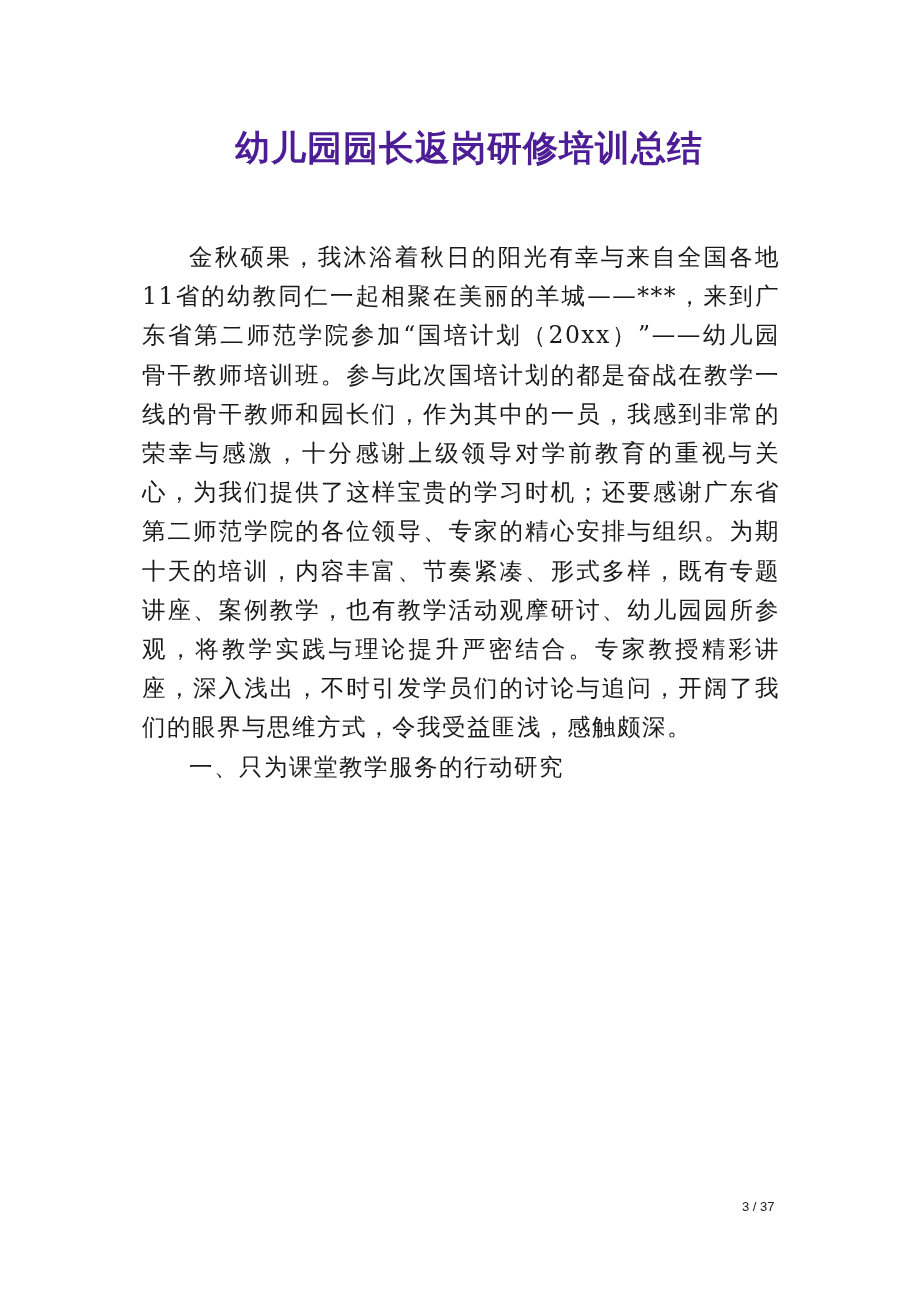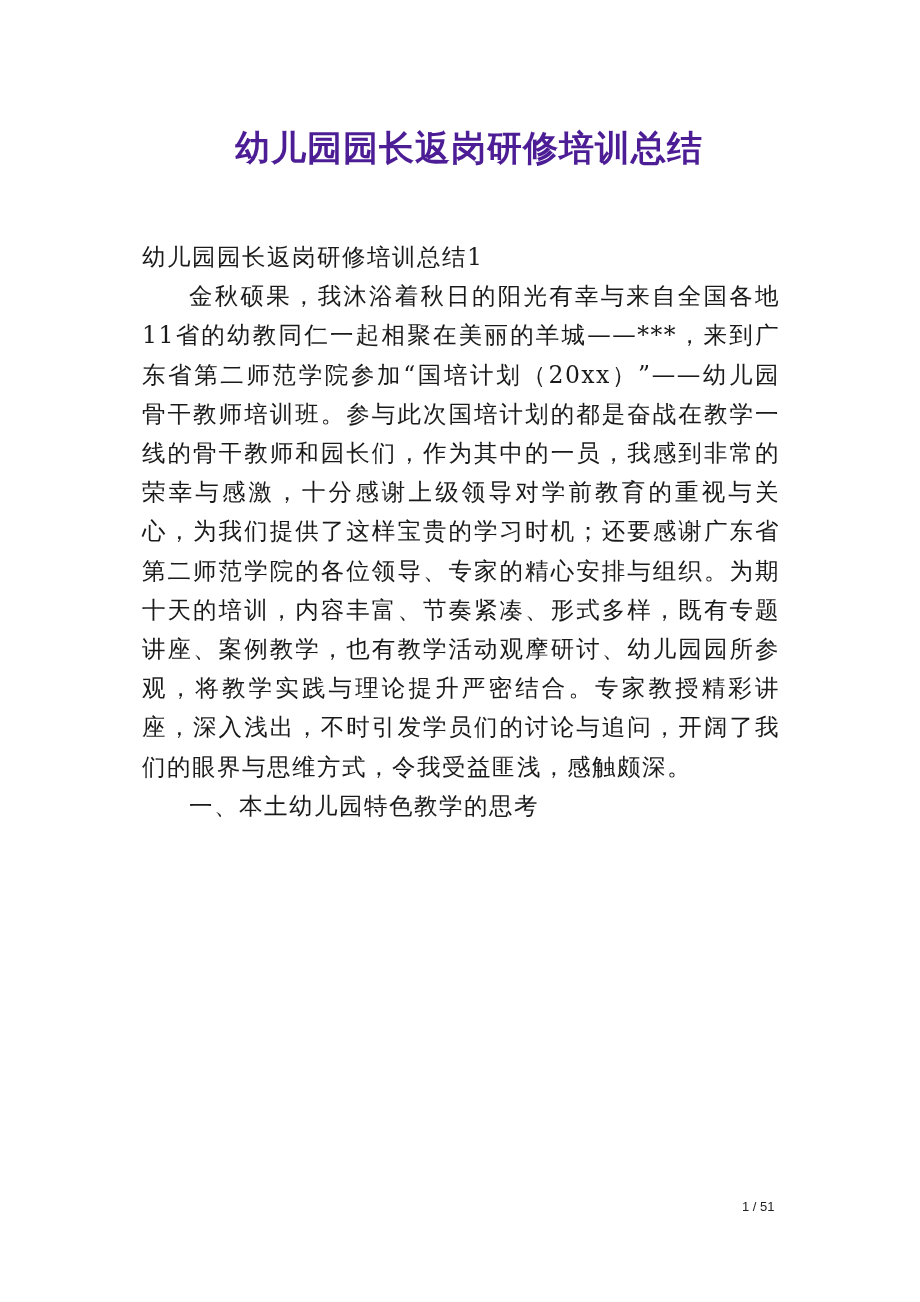--- a/index.html
+++ b/index.html
@@ -64,19 +64,18 @@
       color: #222;
     }
   </style>
 </head>
 <body>
 
 <div class="page">
   <div class="title">幼儿园园长返岗研修培训总结</div>
 
   <div class="body">
-    <p class="subtitle">幼儿园园长返岗研修培训总结1</p>
     <p class="para">金秋硕果，我沐浴着秋日的阳光有幸与来自全国各地11省的幼教同仁一起相聚在美丽的羊城——***，来到广东省第二师范学院参加“国培计划（20xx）”——幼儿园骨干教师培训班。参与此次国培计划的都是奋战在教学一线的骨干教师和园长们，作为其中的一员，我感到非常的荣幸与感激，十分感谢上级领导对学前教育的重视与关心，为我们提供了这样宝贵的学习时机；还要感谢广东省第二师范学院的各位领导、专家的精心安排与组织。为期十天的培训，内容丰富、节奏紧凑、形式多样，既有专题讲座、案例教学，也有教学活动观摩研讨、幼儿园园所参观，将教学实践与理论提升严密结合。专家教授精彩讲座，深入浅出，不时引发学员们的讨论与追问，开阔了我们的眼界与思维方式，令我受益匪浅，感触颇深。</p>
-    <p class="para">一、本土幼儿园特色教学的思考</p>
+    <p class="para">一、只为课堂教学服务的行动研究</p>
   </div>
 
-  <div class="page-number">1 / 51</div>
+  <div class="page-number">3 / 37</div>
 </div>
 
 </body></html>

